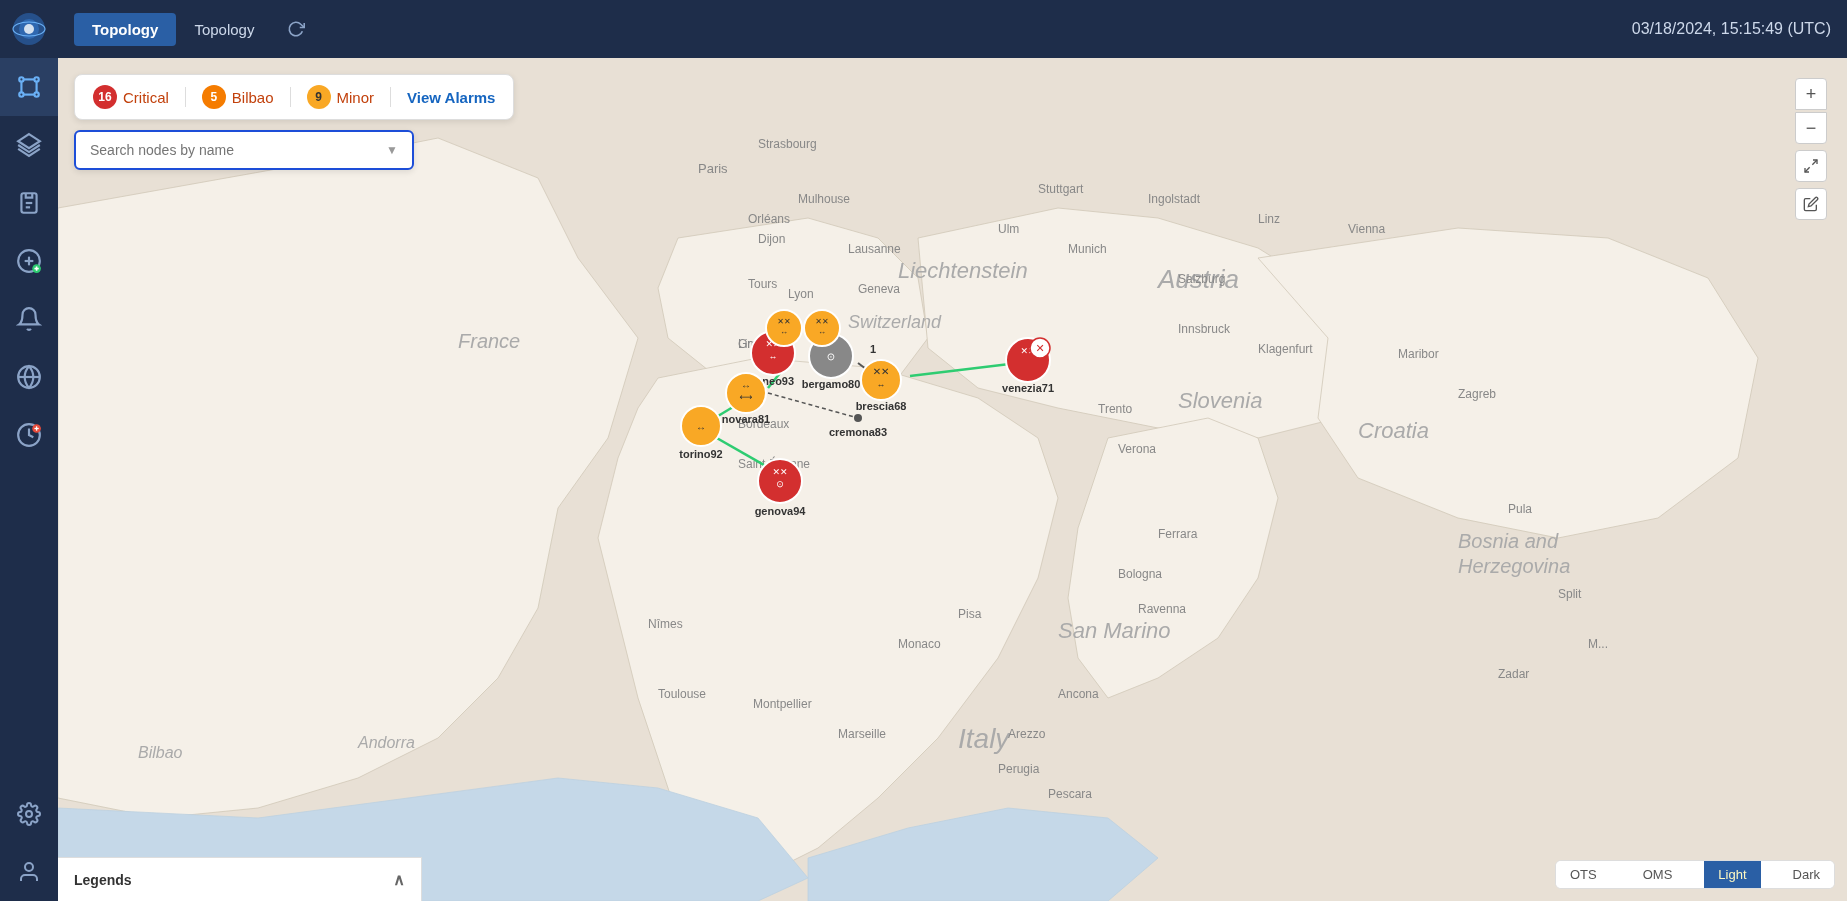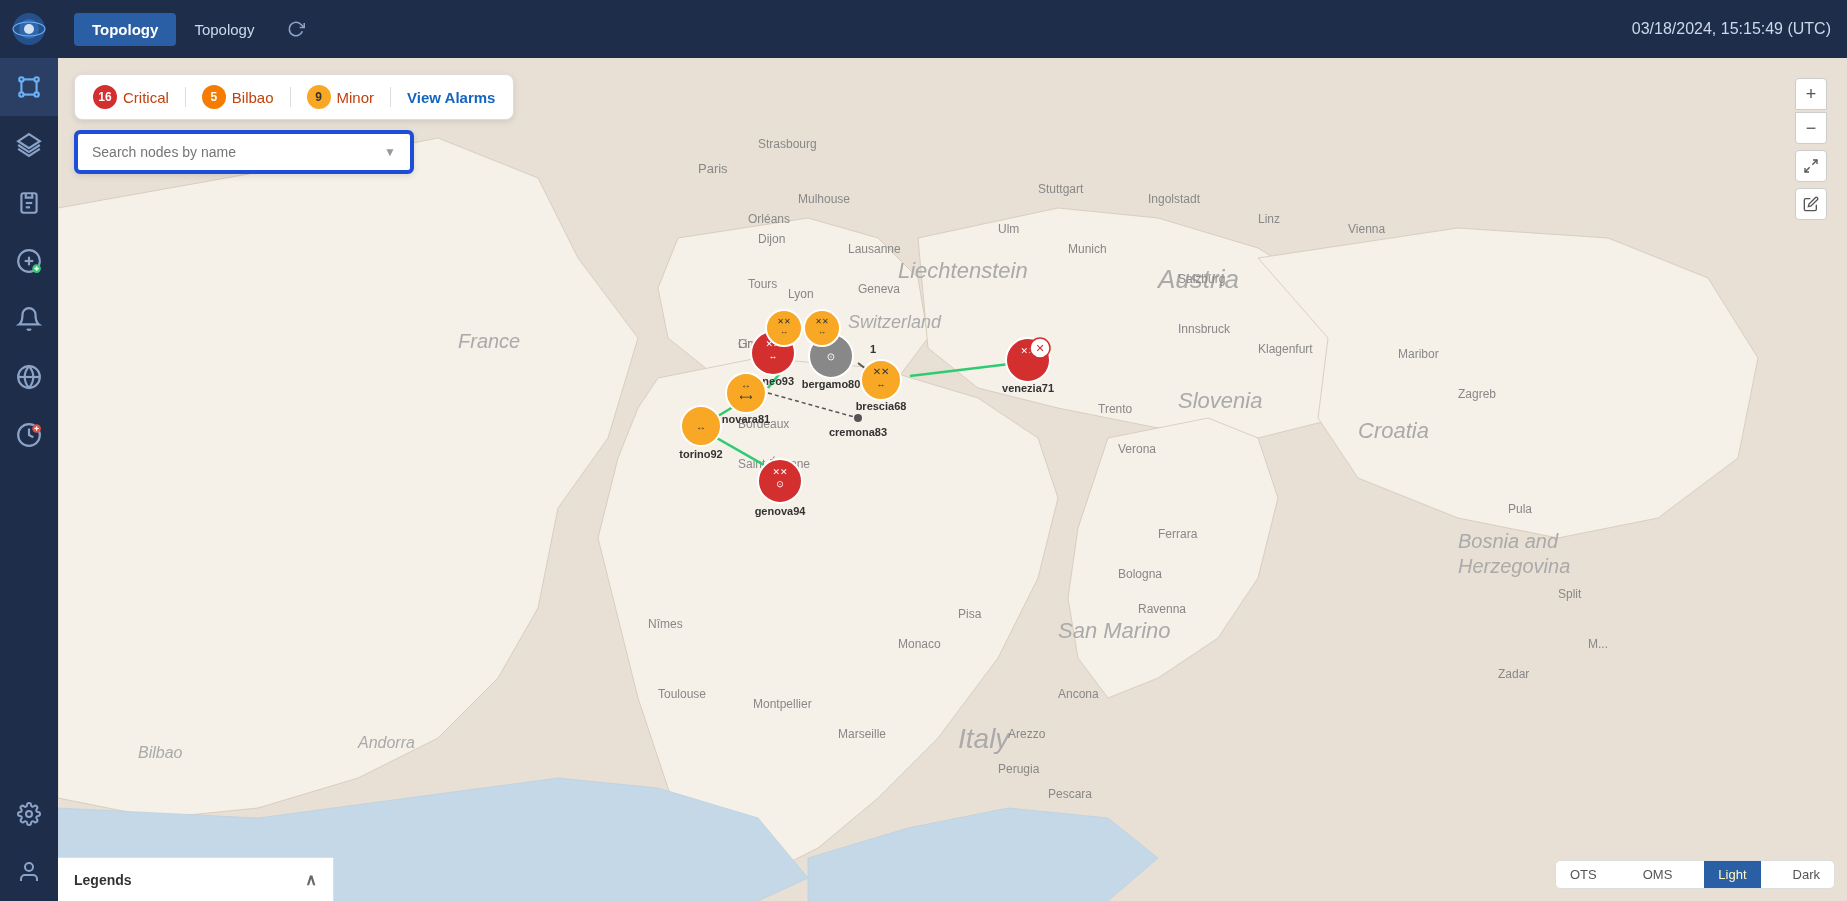--- a/index.html
+++ b/index.html
@@ -134,21 +134,21 @@
     .alarm-label { color: #c2410c; font-weight: 400; }
     .view-alarms { color: #1565c0; font-weight: 600; cursor: pointer; text-decoration: none; }
     .alarm-divider { width: 1px; height: 20px; background: #ddd; }
 
     
     .search-bar {
       position: absolute;
       top: 72px; left: 16px;
       width: 340px;
       background: #fff;
-      border: 4px solid #1d4ed8;
+      border: 2px solid #1d4ed8;
       border-radius: 6px;
       padding: 10px 14px;
       display: flex; align-items: center; gap: 8px;
       z-index: 50;
       box-shadow: 0 2px 6px rgba(0,0,0,0.1);
     }
     .search-input {
       border: none; outline: none;
       font-size: 14px; color: #999;
       flex: 1; background: transparent;
@@ -174,21 +174,21 @@
     }
     .map-btn:first-child { border-radius: 4px 4px 0 0; }
     .map-btn.last-zoom { border-radius: 0 0 4px 4px; }
     .map-btn-single { border-radius: 4px; margin-top: 4px; }
     .map-btn-pencil { margin-top: 4px; }
 
     
     .legends-bar {
       position: absolute;
       bottom: 0; left: 0;
-      width: 276px;
+      width: 364px;
       background: #fff;
       border-top: 1px solid #ddd;
       border-right: 1px solid #ddd;
       padding: 12px 16px;
       display: flex; align-items: center; justify-content: space-between;
       z-index: 50;
       font-size: 14px; font-weight: 600; color: #333;
     }
     .legends-chevron { cursor: pointer; font-size: 16px; color: #666; }
 

